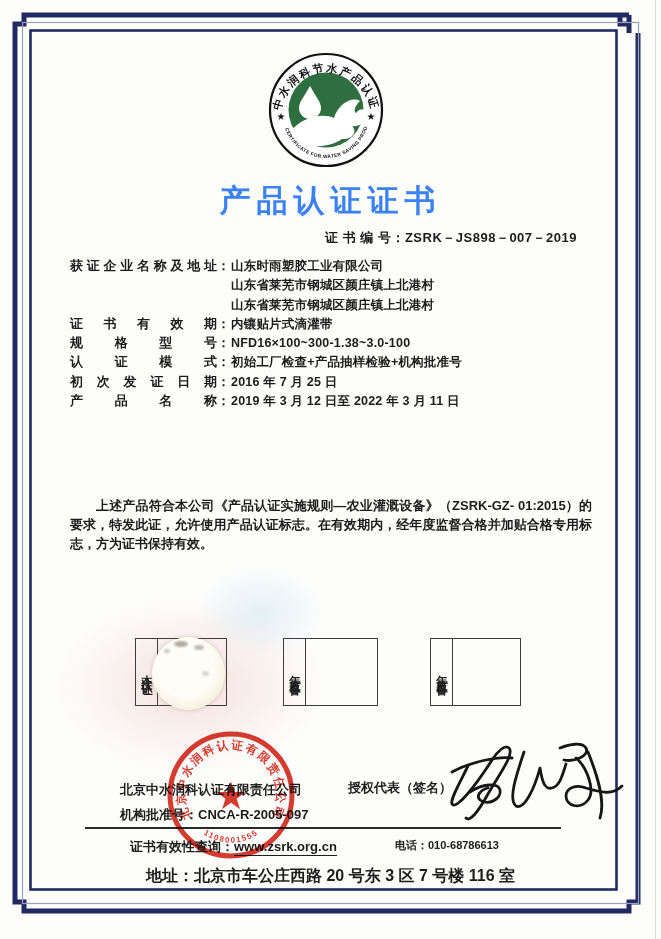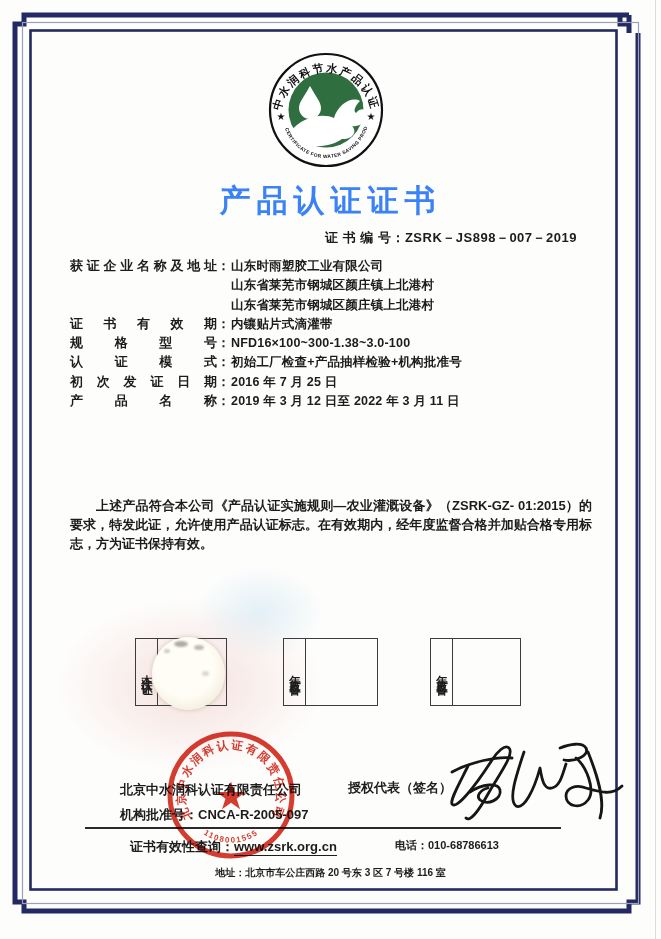--- a/index.html
+++ b/index.html
@@ -50,21 +50,21 @@
   .sp3{left:12px;top:12px;width:6px;height:4px;opacity:.35;}
   .sp4{left:50px;top:34px;width:7px;height:5px;opacity:.25;}
 
   .company-line{position:absolute;left:120px;top:781px;font-size:13px;font-weight:600;}
   .approval-line{position:absolute;left:120px;top:806px;font-size:13px;font-weight:600;}
   .rep-label{position:absolute;left:348px;top:779px;font-size:13px;font-weight:700;}
   .foot-rule{position:absolute;left:85px;top:827px;width:476px;height:2px;background:#2b2b2b;}
   .query-line{position:absolute;left:130px;top:838px;font-size:13px;font-weight:700;}
   .query-url{border-bottom:1.5px solid #1c1c1c;padding-bottom:1px;}
   .phone-line{position:absolute;left:395px;top:838px;font-size:11px;font-weight:700;}
-  .addr-line{position:absolute;left:0;top:866px;width:100%;text-align:center;font-size:10px;font-weight:700;}
+  .addr-line{position:absolute;left:0;top:866px;width:100%;text-align:center;font-size:16px;font-weight:700;}
 </style>
 </head>
 <body>
 
 <div class="page">
 
   <div class="tint tint-blue"></div>
   <div class="tint tint-pink"></div>
   <div class="page-edge-right"></div>
 

